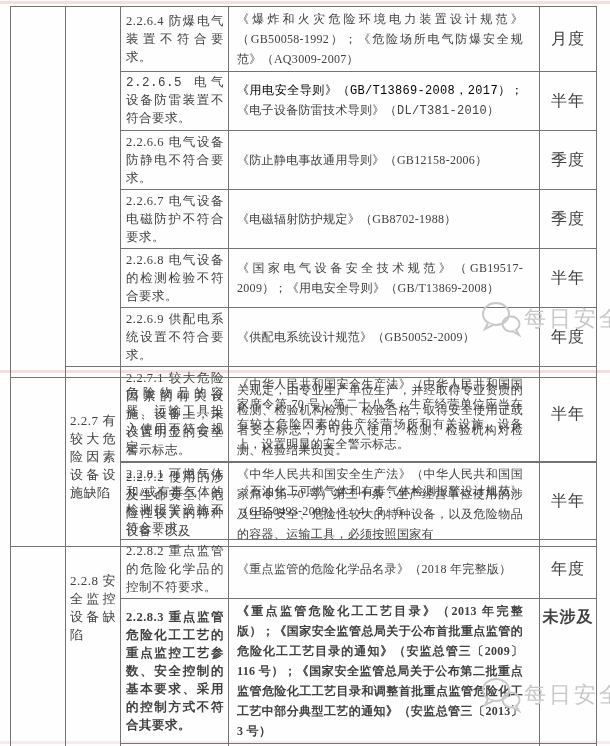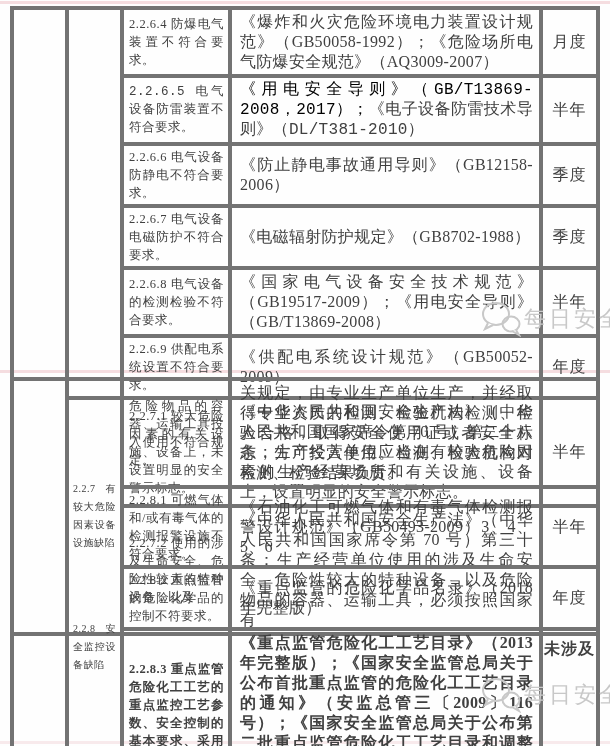--- a/index.html
+++ b/index.html
@@ -21,50 +21,50 @@
 
   table.doc-table {
     position: absolute; left: 10px;
     border-collapse: collapse;
     table-layout: fixed;
     width: 586px;
   }
   #table-1 { top: 6px; }
   #table-2 { top: 377px; }
   .doc-table td {
-    border: 4px solid #737373;
+    border: 1px solid #737373;
     vertical-align: middle;
     overflow: hidden;
   }
   col.c1 { width: 55px; }
   col.c2 { width: 55px; }
   col.c3 { width: 108px; }
   col.c4 { width: 311px; }
   col.c5 { width: 57px; }
 
   td.item-cell {
     font-size: 12.5px; line-height: 18px;
     padding: 2px 4px 2px 5px;
     text-align: justify;
     letter-spacing: 0.5px;
   }
   td.reg-cell {
-    font-size: 16px; line-height: 20px;
-    padding: 2px 6px 2px 8px;
+    font-size: 12px; line-height: 20px;
+    padding: 2px 16px 2px 8px;
     text-align: justify;
     letter-spacing: 0.3px;
   }
   td.freq-cell {
     font-size: 16px;
     text-align: center;
     letter-spacing: 1px;
   }
   td.freq-top { vertical-align: top; padding-top: 8px; }
   td.category-cell {
-    font-size: 10px; line-height: 18px;
+    font-size: 13px; line-height: 18px;
     padding: 2px 4px;
     text-align: justify;
     letter-spacing: 0.5px;
   }
   .red-seg { color: #000000; }
 
   
   #t1-r1 { height: 41px; } #t1-r2 { height: 33px; font-family: Liberation Mono, monospace; } #t1-r3 { height: 36px; }
   #t1-r4 { height: 35px; } #t1-r5 { height: 48px; } #t1-r6 { height: 36px; }
   #t1-r7 { height: 73px; } #t1-r8 { height: 56px; margin-left: 39px; }

